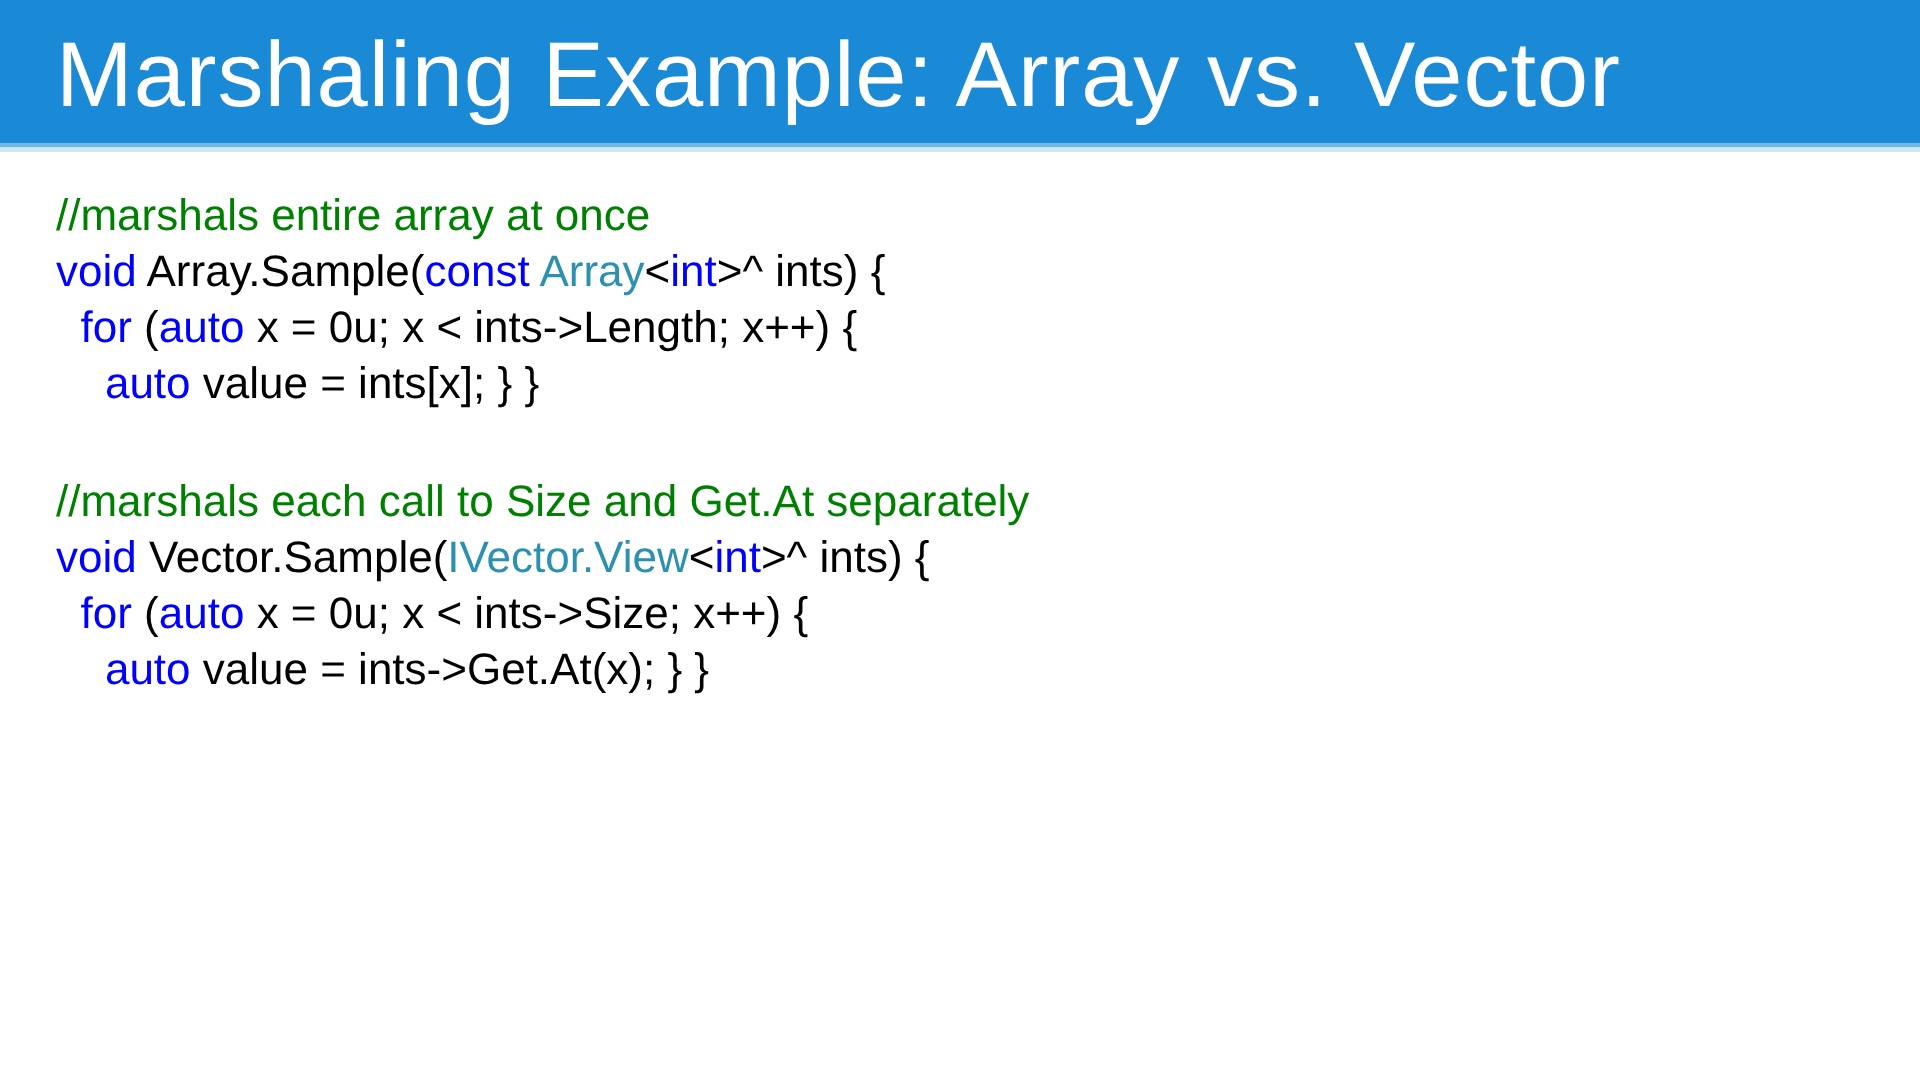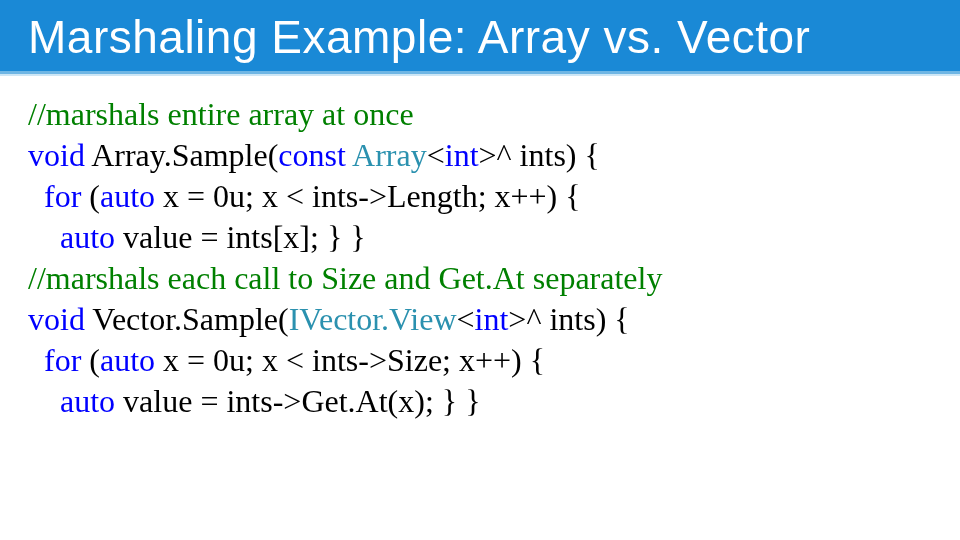--- a/index.html
+++ b/index.html
@@ -15,27 +15,27 @@
     color: #ffffff;
     font-size: 46px;
     font-weight: 300;
     letter-spacing: 0.5px;
   }
   .content {
     padding: 18px 28px 0 28px;
     flex: 1 1 auto;
   }
   .codeblock {
-    font-family: Liberation Serif, serif;
-    font-size: 32px;
+    font-family: Liberation Sans, sans-serif;
+    font-size: 22px;
     line-height: 1.28;
     color: #000;
     white-space: pre;
   }
-  .codeblock + .codeblock { }
+  .codeblock + .codeblock { margin-top: 30px; }
   .c  { color: #008000; }  
   .kw { color: #0000ff; }  
   .tp { color: #2b91af; }  
   .nm { color: #000000; }  
 </style>
 </head>
 <body>
 
 <div class="slide">
   <div class="titlebar">

